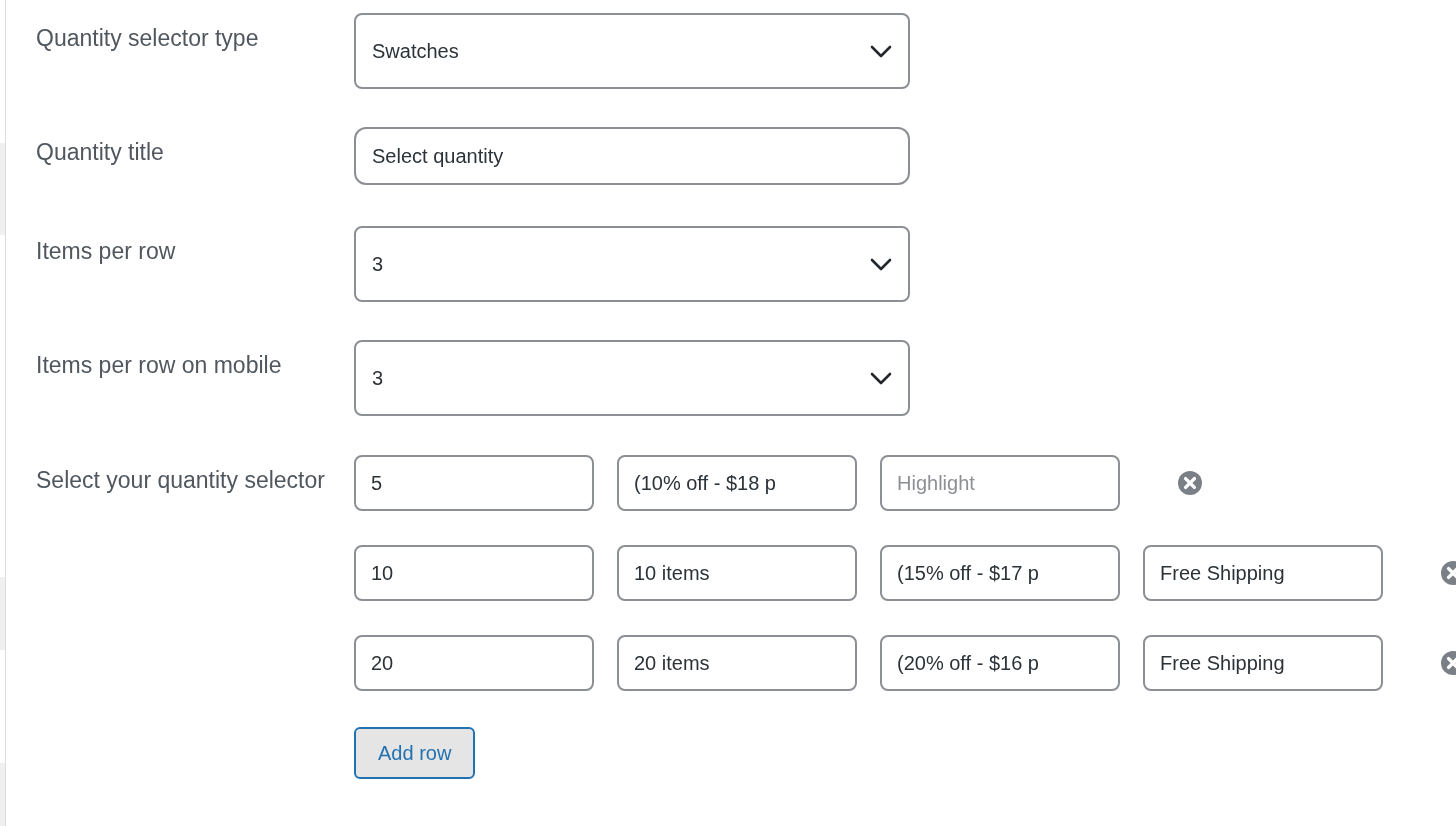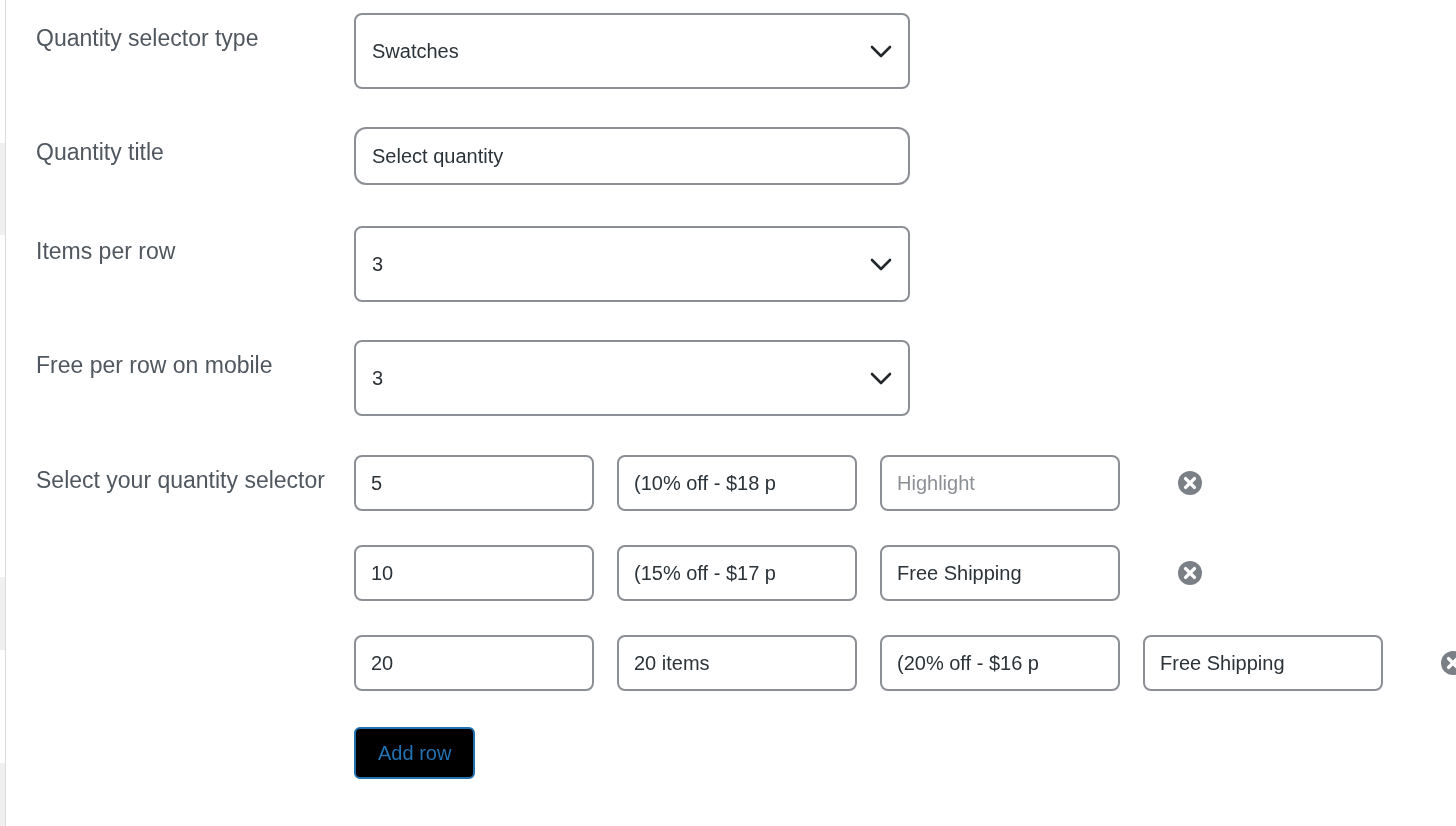--- a/index.html
+++ b/index.html
@@ -76,21 +76,21 @@
   .remove-btn {
     width: 28px; height: 28px; margin-left: 33px;
     border: none; background: transparent; padding: 0;
     cursor: pointer; display: flex; align-items: center; justify-content: center;
   }
 
   .add-row-btn {
     margin-top: 36px;
     display: inline-block;
     height: 52px; padding: 0 22px;
-    background: #000000;
+    background: #e5e5e5;
     border: 2px solid #2271b1; border-radius: 6px;
     color: #2271b1; font-size: 20px; font-family: inherit;
     cursor: pointer;
   }
 
   .help-text {
     margin-top: 53px; margin-left: 330px;
     font-size: 20px; color: #50575e;
   }
 </style>
@@ -133,21 +133,21 @@
           <option>3</option>
         </select>
         <svg class="chevron" viewBox="0 0 22 13">
           <polyline points="2,2 11,11 20,2" fill="none" stroke="#23282d" stroke-width="2.6" stroke-linecap="round" stroke-linejoin="round"></polyline>
         </svg>
       </div>
     </div>
   </div>
 
   <div class="form-row f4">
-    <div class="row-label">Free per row on mobile</div>
+    <div class="row-label">Items per row on mobile</div>
     <div class="field-area">
       <div class="select-shell">
         <select class="big-select">
           <option>3</option>
         </select>
         <svg class="chevron" viewBox="0 0 22 13">
           <polyline points="2,2 11,11 20,2" fill="none" stroke="#23282d" stroke-width="2.6" stroke-linecap="round" stroke-linejoin="round"></polyline>
         </svg>
       </div>
     </div>
@@ -165,20 +165,21 @@
           <button class="remove-btn">
             <svg width="28" height="28" viewBox="0 0 28 28">
               <circle cx="14" cy="14" r="12" fill="#7b8087"></circle>
               <path d="M9.6 9.6 L18.4 18.4 M18.4 9.6 L9.6 18.4" stroke="#ffffff" stroke-width="3.4" stroke-linecap="round"></path>
             </svg>
           </button>
         </div>
 
         <div class="design-row">
           <input type="text" class="cell-input" value="10" style="">
+          <input type="text" class="cell-input" value="10 items" style="">
           <input type="text" class="cell-input" value="(15% off - $17 p" style="">
           <input type="text" class="cell-input" value="Free Shipping" style="">
           <button class="remove-btn">
             <svg width="28" height="28" viewBox="0 0 28 28">
               <circle cx="14" cy="14" r="12" fill="#7b8087"></circle>
               <path d="M9.6 9.6 L18.4 18.4 M18.4 9.6 L9.6 18.4" stroke="#ffffff" stroke-width="3.4" stroke-linecap="round"></path>
             </svg>
           </button>
         </div>
 

